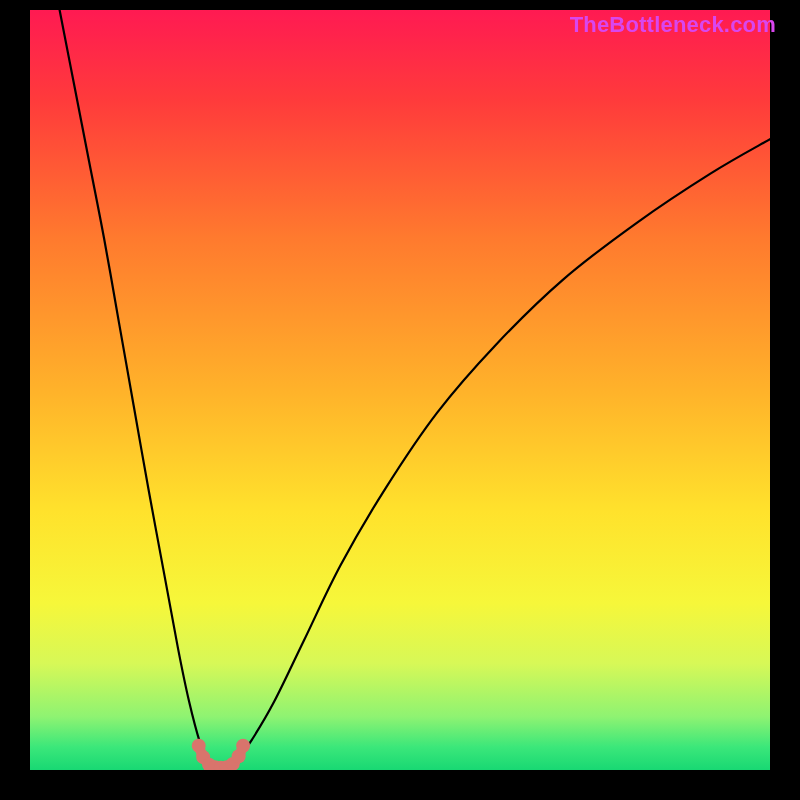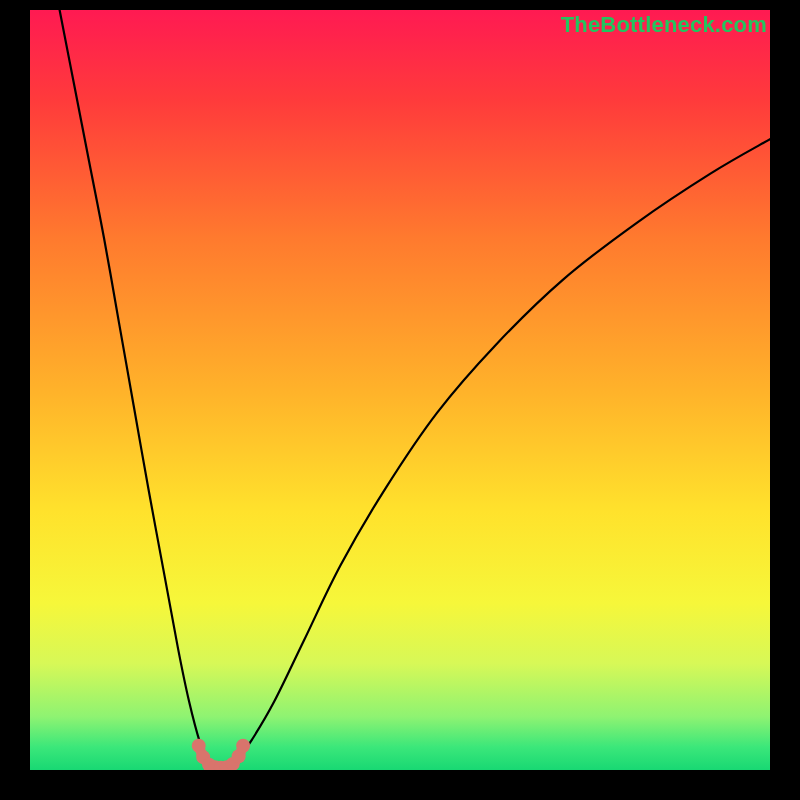--- a/index.html
+++ b/index.html
@@ -15,22 +15,22 @@
     position: absolute;
     left: 30px;
     top: 10px;
     width: 740px;
     height: 760px;
     background: #000;
   }
   .watermark {
     position: absolute;
     top: 12px;
-    right: 33px;
-    color: #22c55e;
+    right: 24px;
+    color: #d946ef;
     font-size: 22px;
     font-weight: 600;
     letter-spacing: 0.2px;
     z-index: 10;
     font-family: Arial, sans-serif;
   }
   svg {
     display: block;
   }
 </style>

